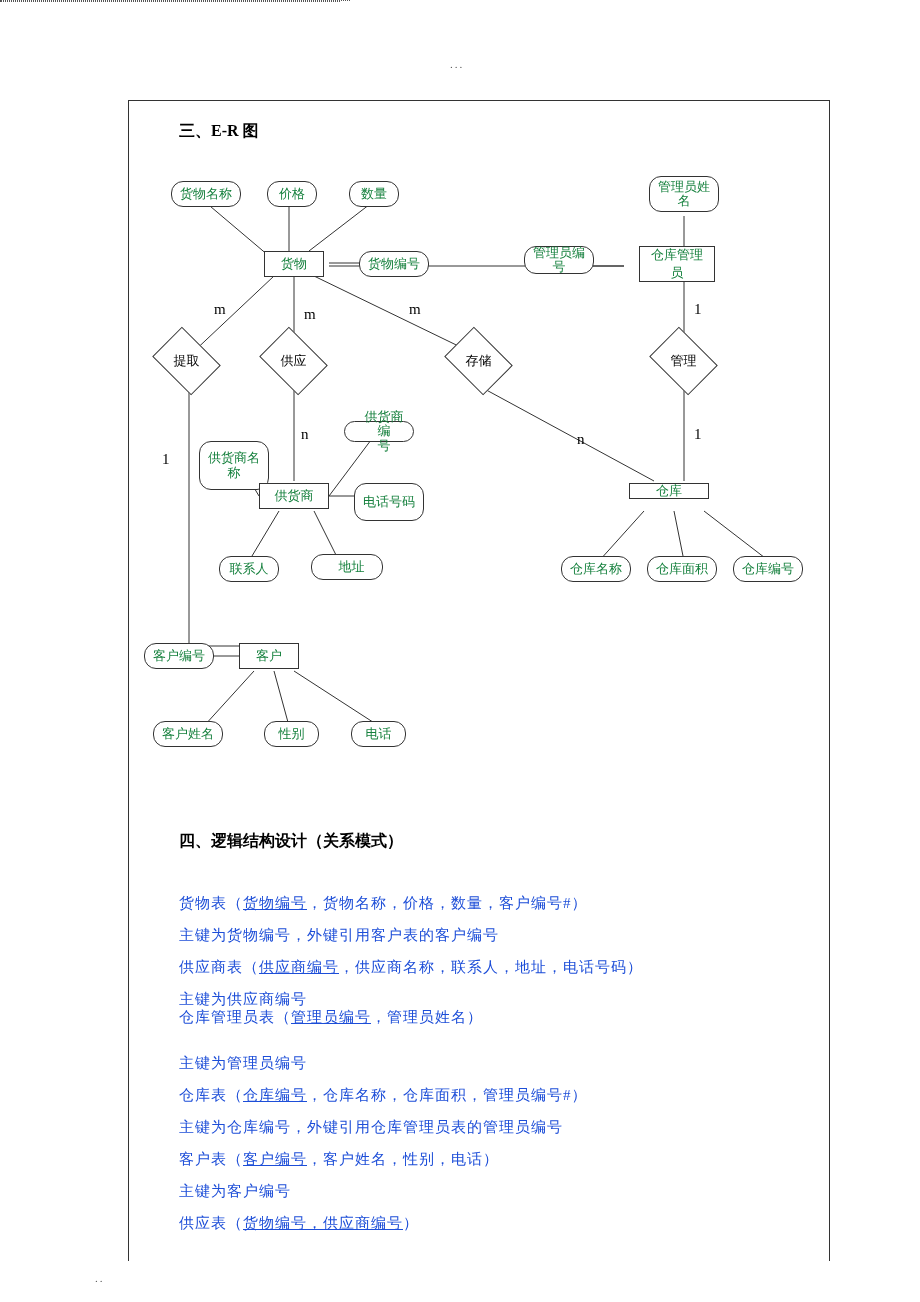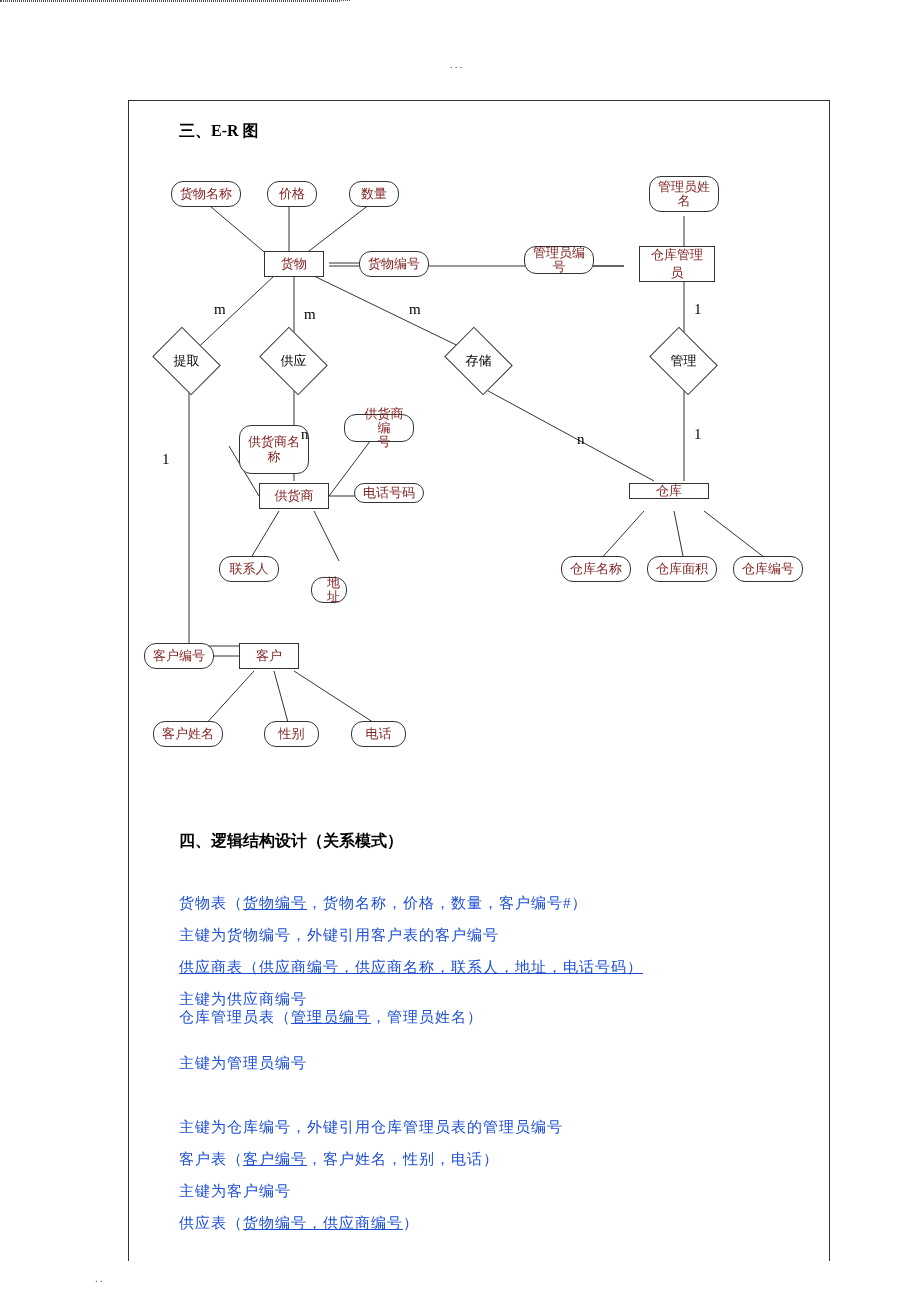--- a/index.html
+++ b/index.html
@@ -40,21 +40,21 @@
   .section-title {
     position: absolute;
     font-weight: bold;
     font-size: 16px;
     color: #000;
   }
 
   .node {
     position: absolute;
     font-size: 13px;
-    color: #7f1d1d;
+    color: #15803d;
     text-align: center;
     display: flex;
     align-items: center;
     justify-content: center;
     background: #fff;
     box-sizing: border-box;
   }
   .entity {
     border: 1px solid #333;
   }
@@ -200,66 +200,69 @@
     </div>
     <div class="diamond-wrap" style="left:322px; top:240px; width:55px; height:40px;">
       <div class="diamond"></div>
       <div class="diamond-label">存储</div>
     </div>
     <div class="diamond-wrap" style="left:527px; top:240px; width:55px; height:40px;">
       <div class="diamond"></div>
       <div class="diamond-label">管理</div>
     </div>
 
-    <div class="node attr attr-multi" style="left:70px; top:324px; width:70px; height:49px; white-space:pre-line;margin-left:40px;">供货商名
+    <div class="node attr attr-multi" style="left:70px; top:340px; width:70px; height:49px; white-space:pre-line;">供货商名
 称</div>
-    <div class="node attr attr-multi" style="left:215px; top:313px; width:70px; height:28px; white-space:pre-line;padding-left:14px;">供货商编
+    <div class="node attr attr-multi" style="left:215px; top:320px; width:70px; height:21px; white-space:pre-line;padding-left:14px;">供货商编
 号</div>
     <div class="card-label" style="left:172px; top:325px;">n</div>
     <div class="card-label" style="left:33px; top:350px;">1</div>
     <div class="card-label" style="left:448px; top:330px;">n</div>
     <div class="card-label" style="left:565px; top:325px;">1</div>
 
     <div class="node entity" style="left:130px; top:382px; width:70px; height:26px;">供货商</div>
-    <div class="node attr" style="left:225px; top:382px; width:70px; height:20px;">电话号码</div>
+    <div class="node attr" style="left:225px; top:382px; width:70px; height:38px;">电话号码</div>
     <div class="node entity" style="left:500px; top:382px; width:80px; height:16px;">仓库</div>
 
     <div class="node attr" style="left:90px; top:455px; width:60px; height:26px;">联系人</div>
-    <div class="node attr" style="left:182px; top:476px; width:36px; height:26px;padding-left:13px;">地址</div>
+    <div class="node attr" style="left:182px; top:453px; width:72px; height:26px;padding-left:13px;">地址</div>
     <div class="node attr" style="left:432px; top:455px; width:70px; height:26px;">仓库名称</div>
     <div class="node attr" style="left:518px; top:455px; width:70px; height:26px;">仓库面积</div>
     <div class="node attr" style="left:604px; top:455px; width:70px; height:26px;">仓库编号</div>
 
     <div class="node attr" style="left:15px; top:542px; width:70px; height:26px;">客户编号</div>
     <div class="node entity" style="left:110px; top:542px; width:60px; height:26px;">客户</div>
 
     <div class="node attr" style="left:24px; top:620px; width:70px; height:26px;">客户姓名</div>
     <div class="node attr" style="left:135px; top:620px; width:55px; height:26px;">性别</div>
     <div class="node attr" style="left:222px; top:620px; width:55px; height:26px;">电话</div>
 
     <div class="section-title" style="left:50px; top:730px;">四、逻辑结构设计（关系模式）</div>
 
     <div class="body-text" style="top:790px;">
       <span>货物表（</span><span class="underline">货物编号</span><span>，货物名称，价格，数量，客户编号#）</span>
     </div>
     <div class="body-text" style="top:822px;">
       <span>主键为货物编号，外键引用客户表的客户编号</span>
     </div>
-    <div class="body-text" style="top:854px;text-decoration:underline;">
+    <div class="body-text" style="top:854px;">
       <span>供应商表（</span><span class="underline">供应商编号</span><span>，供应商名称，联系人，地址，电话号码）</span>
     </div>
     <div class="body-text" style="top:886px;">
       <span>主键为供应商编号</span>
     </div>
     <div class="body-text" style="top:904px;">
       <span>仓库管理员表（</span><span class="underline">管理员编号</span><span>，管理员姓名）</span>
     </div>
     <div class="body-text" style="top:950px;">
       <span>主键为管理员编号</span>
     </div>
+    <div class="body-text" style="top:982px;">
+      <span>仓库表（</span><span class="underline">仓库编号</span><span>，仓库名称，仓库面积，管理员编号#）</span>
+    </div>
     <div class="body-text" style="top:1014px;">
       <span>主键为仓库编号，外键引用仓库管理员表的管理员编号</span>
     </div>
     <div class="body-text" style="top:1046px;">
       <span>客户表（</span><span class="underline">客户编号</span><span>，客户姓名，性别，电话）</span>
     </div>
     <div class="body-text" style="top:1078px;">
       <span>主键为客户编号</span>
     </div>
     <div class="body-text" style="top:1110px;">

